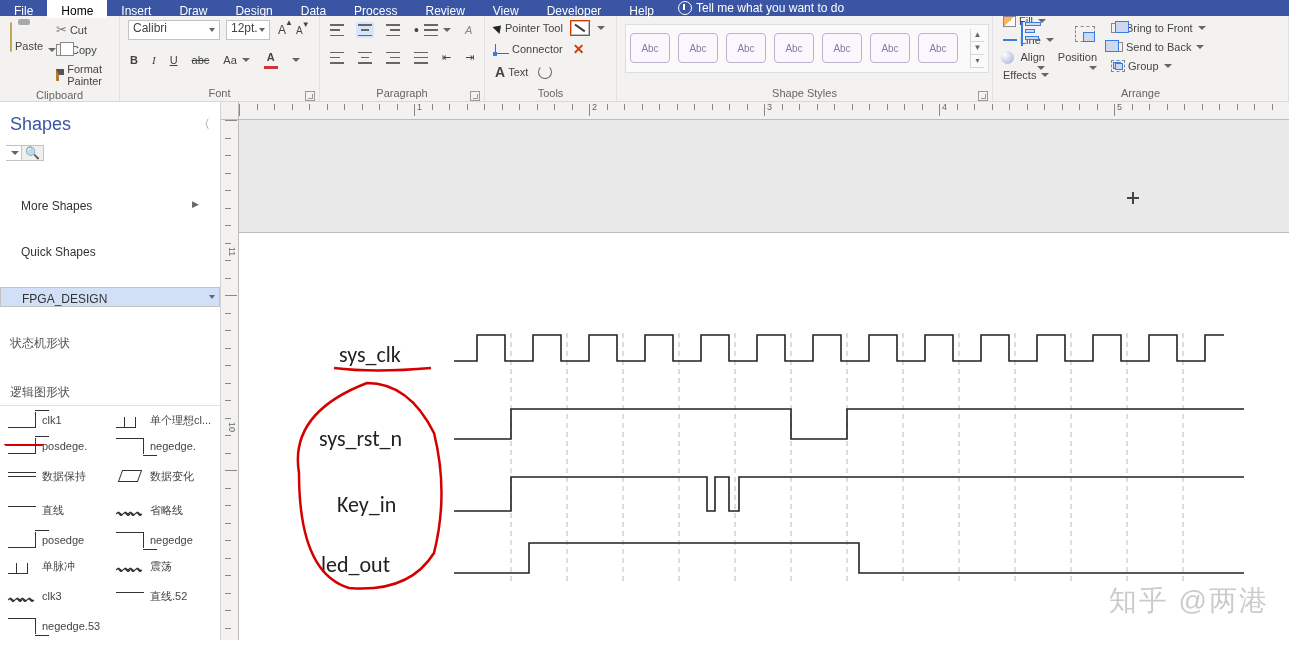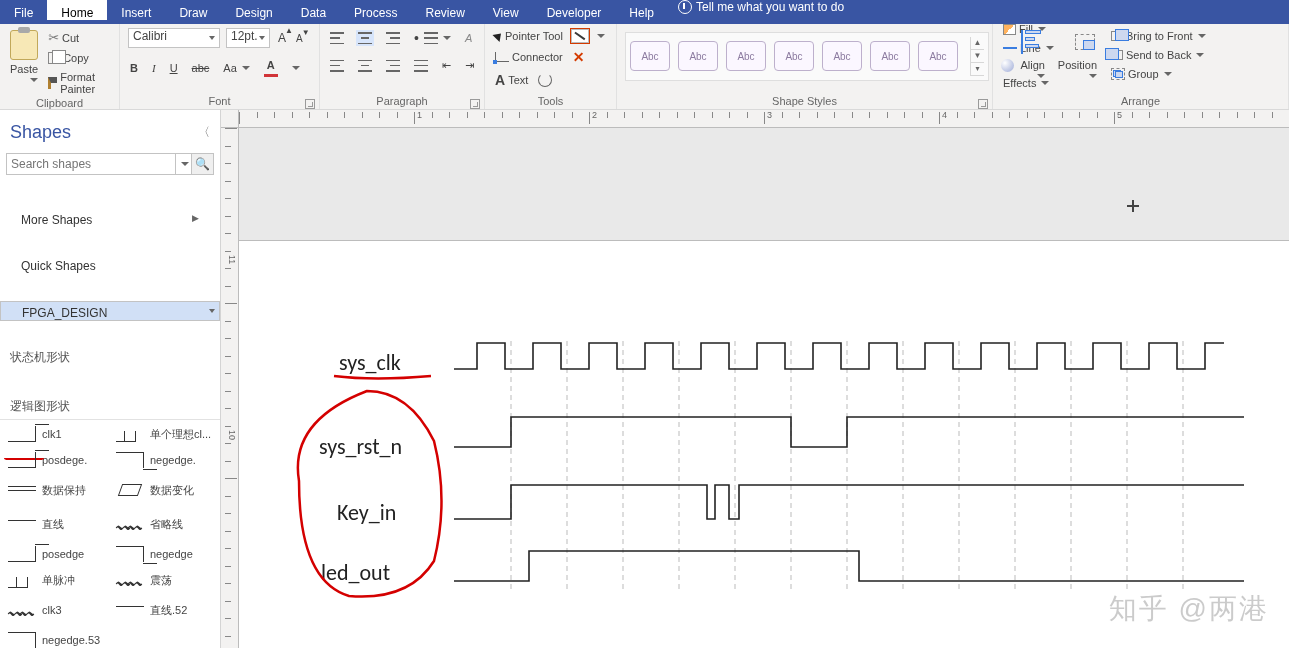--- a/index.html
+++ b/index.html
@@ -1,38 +1,38 @@
 <!DOCTYPE html>
 <html><head>
 <meta charset="utf-8">
 <style>
 * { margin: 0; padding: 0; box-sizing: border-box; font-family: "Segoe UI", Tahoma, sans-serif; }
 body { background: #fff; width: 1289px; height: 652px; overflow: hidden; position: relative; }
 
 
-.ribbon-tabs { height: 24px; background: #3955a3; display: flex; align-items: flex-start; color: #fff; font-size: 12px; }
+.ribbon-tabs { height: 16px; background: #3955a3; display: flex; align-items: center; color: #fff; font-size: 12px; }
 .ribbon-tabs .tab { padding: 6px 14px 0; cursor: default; }
 .ribbon-tabs .tab.active { background: #fff; color: #000000; }
 .ribbon-tabs .search { display: flex; align-items: center; gap: 4px; margin-left: 10px; }
 .ribbon-tabs .bulb { width: 14px; height: 14px; border: 1.5px solid #fff; border-radius: 50%; position: relative; }
 .ribbon-tabs .bulb::after { content: ""; position: absolute; left: 4px; top: 2px; width: 2px; height: 6px; background: #fff; }
 
 
 .ribbon { height: 86px; background: #f3f2f1; border-bottom: 1px solid #d9d9d9; display: flex; font-size: 11px; color: #444; }
 .group { border-right: 1px solid #e1e1e1; padding: 4px 8px 0; display: flex; flex-direction: column; justify-content: space-between; }
 .group .label { text-align: center; font-size: 11px; color: #666; padding-bottom: 2px; position: relative; }
 .group .dlg { position: absolute; right: -4px; bottom: 0; width: 10px; height: 10px; border: 1px solid #9a9a9a; }
 .group .dlg::after { content: ""; position: absolute; right: 1px; bottom: 1px; width: 4px; height: 4px; border-right: 1px solid #9a9a9a; border-bottom: 1px solid #9a9a9a; }
 .rows { display: flex; flex-direction: column; gap: 3px; }
 .row { display: flex; align-items: center; gap: 6px; }
 .btn-s { padding: 2px 2px; display: flex; align-items: center; gap: 3px; cursor: default; }
 .dd { width: 0; height: 0; border-left: 4px solid transparent; border-right: 4px solid transparent; border-top: 4px solid #666; margin-left: 2px; }
 
 
-.paste-big { display: flex; flex-direction: column; align-items: flex-end; width: 40px; padding-top: 2px; }
+.paste-big { display: flex; flex-direction: row; align-items: flex-end; width: 40px; padding-top: 2px; }
 .paste-icon { width: 28px; height: 30px; background: #f7e8b6; border: 1px solid #c1a85a; border-radius: 3px; position: relative; }
 .paste-icon::before { content: ""; position: absolute; left: 7px; top: -4px; width: 12px; height: 6px; background: #a9a9a9; border-radius: 2px; }
 .scissors { color: #7a7a7a; font-size: 13px; }
 .copy-ic { width: 12px; height: 12px; border: 1px solid #888; position: relative; }
 .copy-ic::after { content: ""; position: absolute; left: 3px; top: -3px; width: 12px; height: 12px; border: 1px solid #888; background: #fff; }
 .brush { width: 12px; height: 12px; border-left: 3px solid #b08030; border-top: 6px solid #555; }
 
 
 .sel { height: 20px; border: 1px solid #c3c3c3; background: #fff; font-size: 12px; padding: 0 14px 16px 4px; position: relative; }
 .sel::after { content: ""; position: absolute; right: 4px; top: 7px; width: 0; height: 0; border-left: 3px solid transparent; border-right: 3px solid transparent; border-top: 4px solid #666; }
@@ -389,21 +389,20 @@
 </div>
 
 <div class="workspace">
 
   <div class="shapes-pane">
     <div class="sp-head">
       <span>Shapes</span>
       <span class="chev">〈</span>
     </div>
     <div class="sp-search">
-      <input placeholder="Search shapes" style="">
       <div class="dd-s">
           <span class="dd"></span>
         </div>
       <div class="go">🔍</div>
     </div>
     <div class="sp-sec"><span>More Shapes</span><span class="tri">▶</span></div>
     <div class="sp-sec">Quick Shapes</div>
     <div class="sp-sec sel">FPGA_DESIGN</div>
     <div class="sp-sec sub">状态机形状</div>
     <div class="sp-sec sub">逻辑图形状</div>

